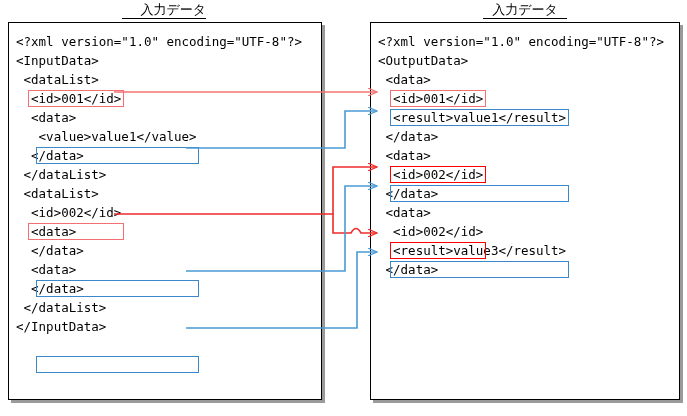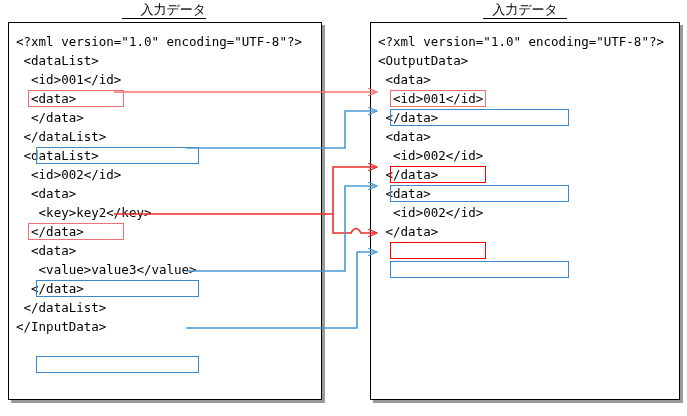--- a/index.html
+++ b/index.html
@@ -47,55 +47,57 @@
 <body>
 
 <div class="stage">
 
   <div class="title" id="title-input">入力データ</div>
   <div class="title" id="title-output">入力データ</div>
 
   <div class="panel" id="panel-input">
     <div class="code" id="code-input">
         <div class="ln">&lt;?xml version="1.0" encoding="UTF-8"?&gt;</div>
+        <div class="ln">&lt;InputData&gt;</div>
         <div class="ln"> &lt;dataList&gt;</div>
         <div class="ln">  &lt;id&gt;001&lt;/id&gt;</div>
         <div class="ln">  &lt;data&gt;</div>
+        <div class="ln">   &lt;value&gt;value1&lt;/value&gt;</div>
         <div class="ln">  &lt;/data&gt;</div>
         <div class="ln"> &lt;/dataList&gt;</div>
         <div class="ln"> &lt;dataList&gt;</div>
         <div class="ln">  &lt;id&gt;002&lt;/id&gt;</div>
         <div class="ln">  &lt;data&gt;</div>
-        <div class="ln">   &lt;key&gt;key2&lt;/key&gt;</div>
         <div class="ln">  &lt;/data&gt;</div>
         <div class="ln">  &lt;data&gt;</div>
-        <div class="ln">   &lt;value&gt;value3&lt;/value&gt;</div>
         <div class="ln">  &lt;/data&gt;</div>
         <div class="ln"> &lt;/dataList&gt;</div>
         <div class="ln">&lt;/InputData&gt;</div>
       </div>
   <div class="hl red soft" style="left: 19.04px; top: 67px; width: 96.24px;"></div>
       <div class="hl blue" style="left: 26.56px; top: 124px; width: 163.92px;"></div>
       <div class="hl red soft" style="left: 19.04px; top: 200px; width: 96.24px;"></div>
       <div class="hl blue" style="left: 26.56px; top: 257px; width: 163.92px;"></div>
       <div class="hl blue" style="left: 26.56px; top: 333px; width: 163.92px;"></div>
     </div>
 
   <div class="panel" id="panel-output">
     <div class="code" id="code-output">
         <div class="ln">&lt;?xml version="1.0" encoding="UTF-8"?&gt;</div>
         <div class="ln">&lt;OutputData&gt;</div>
         <div class="ln"> &lt;data&gt;</div>
         <div class="ln">  &lt;id&gt;001&lt;/id&gt;</div>
+        <div class="ln">  &lt;result&gt;value1&lt;/result&gt;</div>
         <div class="ln"> &lt;/data&gt;</div>
         <div class="ln"> &lt;data&gt;</div>
         <div class="ln">  &lt;id&gt;002&lt;/id&gt;</div>
         <div class="ln"> &lt;/data&gt;</div>
         <div class="ln"> &lt;data&gt;</div>
         <div class="ln">  &lt;id&gt;002&lt;/id&gt;</div>
+        <div class="ln">  &lt;result&gt;value3&lt;/result&gt;</div>
         <div class="ln"> &lt;/data&gt;</div>
       </div>
   <div class="hl red soft" style="left: 19.04px; top: 67px; width: 96.24px;"></div>
       <div class="hl blue" style="left: 19.04px; top: 86px; width: 178.96px;"></div>
       <div class="hl red" style="left: 19.04px; top: 143px; width: 96.24px;"></div>
       <div class="hl blue" style="left: 19.04px; top: 162px; width: 178.96px;"></div>
       <div class="hl red" style="left: 19.04px; top: 219px; width: 96.24px;"></div>
       <div class="hl blue" style="left: 19.04px; top: 238px; width: 178.96px;"></div>
     </div>
 

